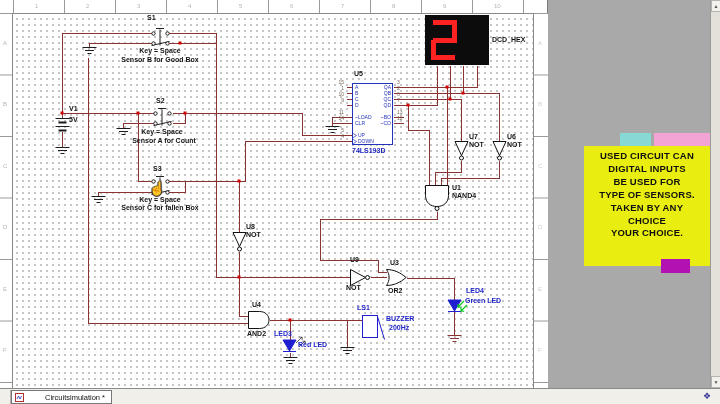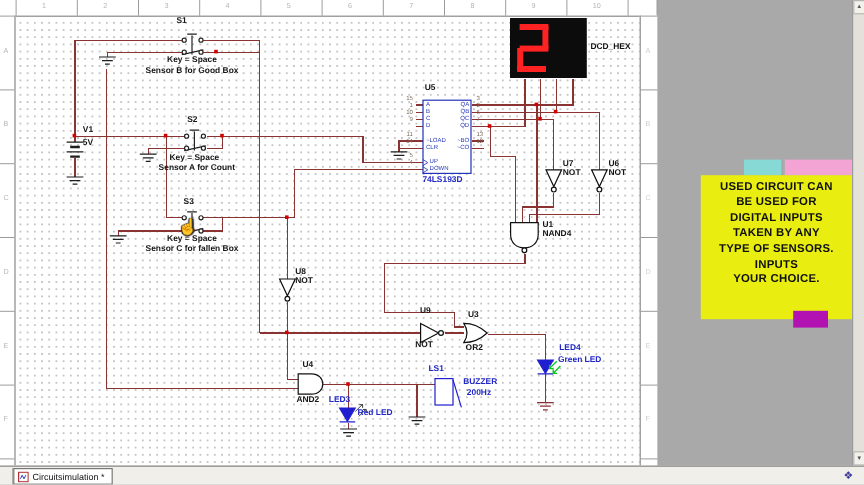--- a/index.html
+++ b/index.html
@@ -33,21 +33,21 @@
   .tab-pink{position:absolute;left:654px;top:133px;width:56px;height:13px;background:#f4a3d5;}
   .tab-magenta{position:absolute;left:661px;top:259px;width:29px;height:14px;background:#b312b3;}
   
   .vscroll{position:absolute;left:710px;top:0;width:10px;height:388px;background:#e3e1da;border-left:1px solid #9a9a9a;box-sizing:border-box;}
   .sbtn{position:absolute;left:0;width:10px;height:12px;background:#f2f1ec;border:1px solid #b5b5b0;box-sizing:border-box;
     font-size:5px;line-height:10px;text-align:center;color:#555;}
   
   .bottombar{position:absolute;left:0;top:388px;width:720px;height:16px;background:#f1efe9;border-top:1px solid #8a8a8a;box-sizing:border-box;}
   .tabstub{position:absolute;left:0;top:1px;width:10px;height:14px;border-right:1px solid #b0b0a8;}
   .doctab{position:absolute;left:11px;top:1px;height:14px;background:#fff;border:1px solid #777;box-sizing:border-box;
-    display:flex;align-items:center;padding:0 6px 0 3px;font-size:7.5px;color:#111;gap:3px;}
+    display:flex;align-items:center;padding:0 6px 0 3px;font-size:7.5px;color:#111;gap:21px;}
   .bricon{position:absolute;left:703px;top:2px;font-size:9px;color:#3c3c9a;line-height:11px;}
 </style>
 </head>
 <body>
 
 <div class="app">
 
   <div class="sheet">
 
     <svg width="547" height="383" viewBox="0 0 547 383" style="position:absolute;left:0;top:0;">
@@ -308,25 +308,25 @@
       <span class="rletr" style="top:334px;">F</span>
     </div>
   </div>
 
   <div class="grayzone"></div>
 
   <div class="tab-cyan"></div>
   <div class="tab-pink"></div>
   <div class="note">
     <div>USED CIRCUIT CAN</div>
+    <div>DIGITAL INPUTS</div>
     <div>BE USED FOR</div>
-    <div>DIGITAL INPUTS</div>
+    <div>TYPE OF SENSORS.</div>
     <div>TAKEN BY ANY</div>
-    <div>TYPE OF SENSORS.</div>
-    <div>INPUTS</div>
+    <div>CHOICE</div>
     <div>YOUR CHOICE.</div>
   </div>
   <div class="tab-magenta"></div>
 
   <div class="vscroll">
     <div class="sbtn" style="top:0;">▲</div>
     <div class="sbtn" style="top:376px;">▼</div>
   </div>
 
   <div class="bottombar">

